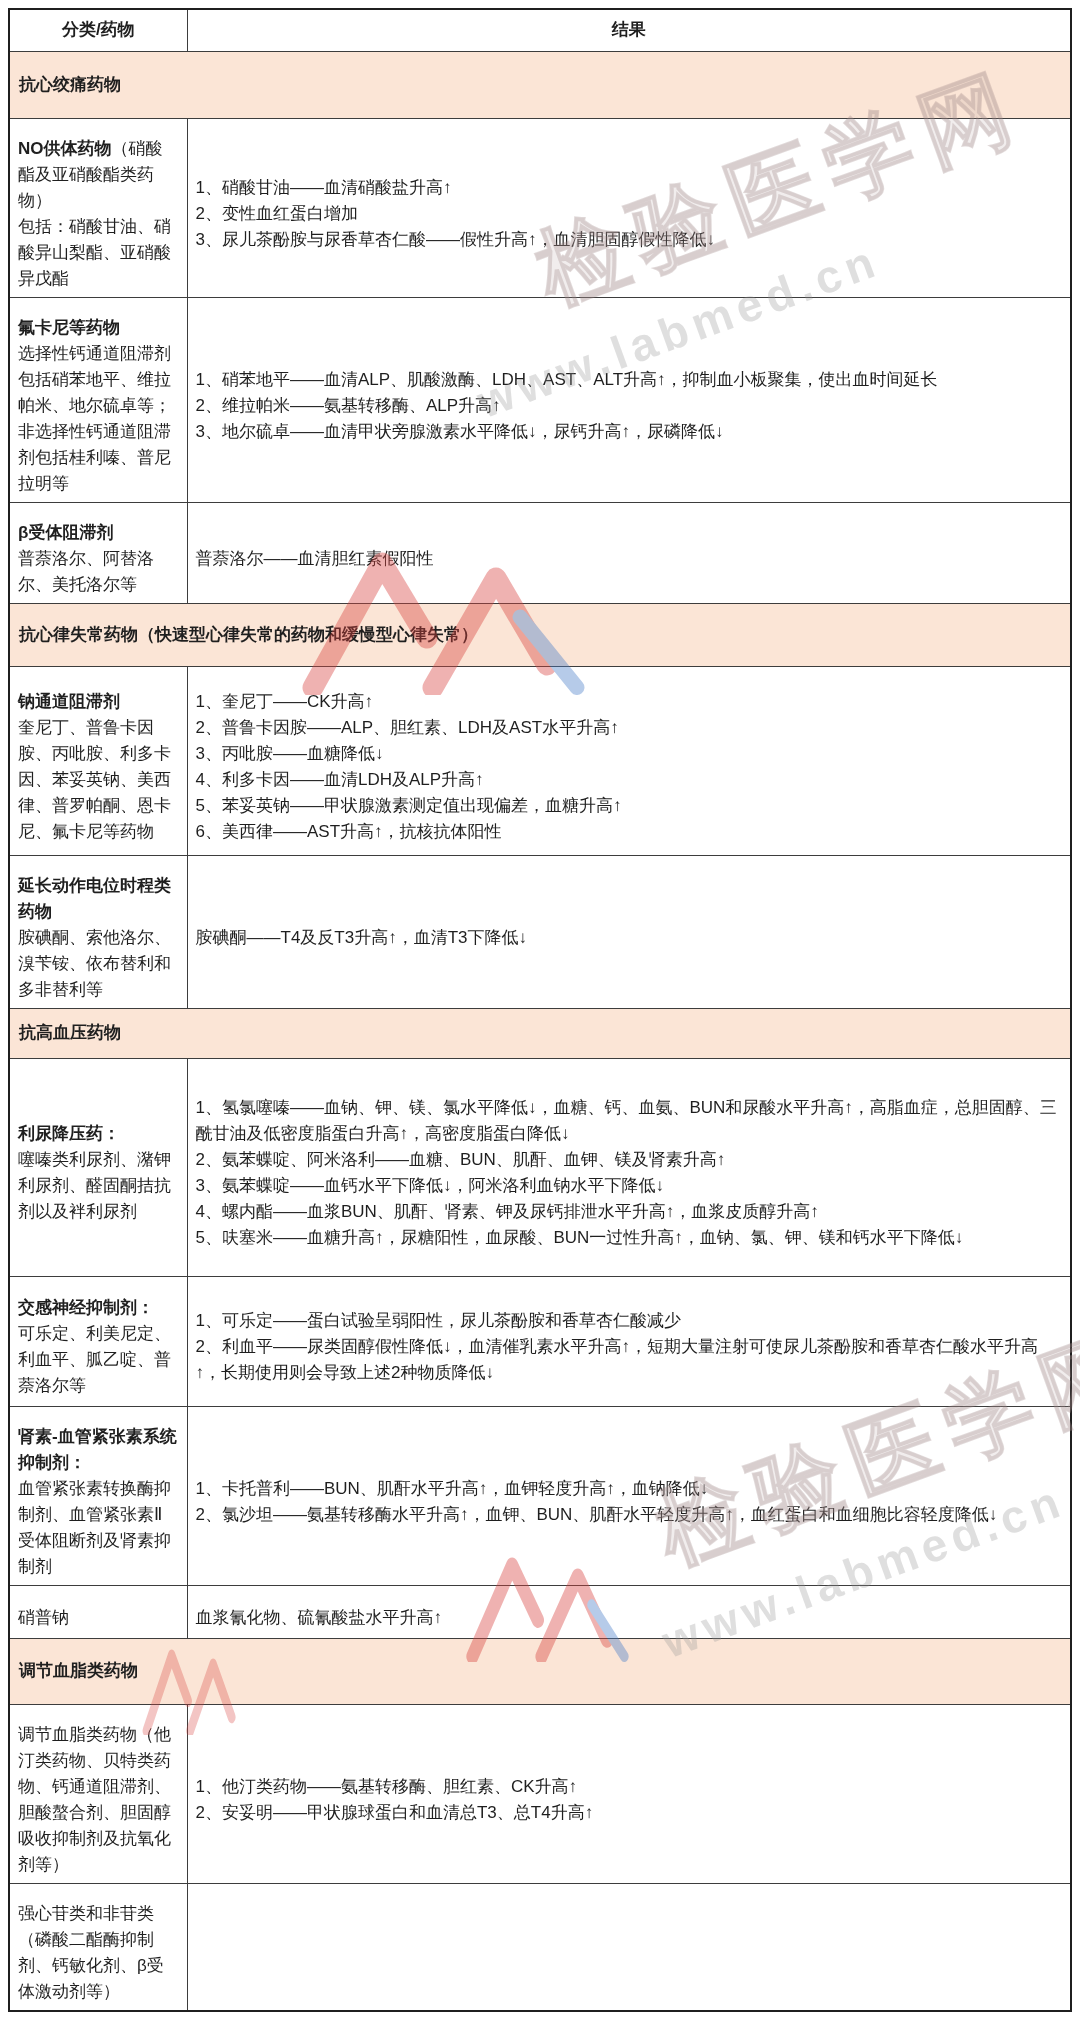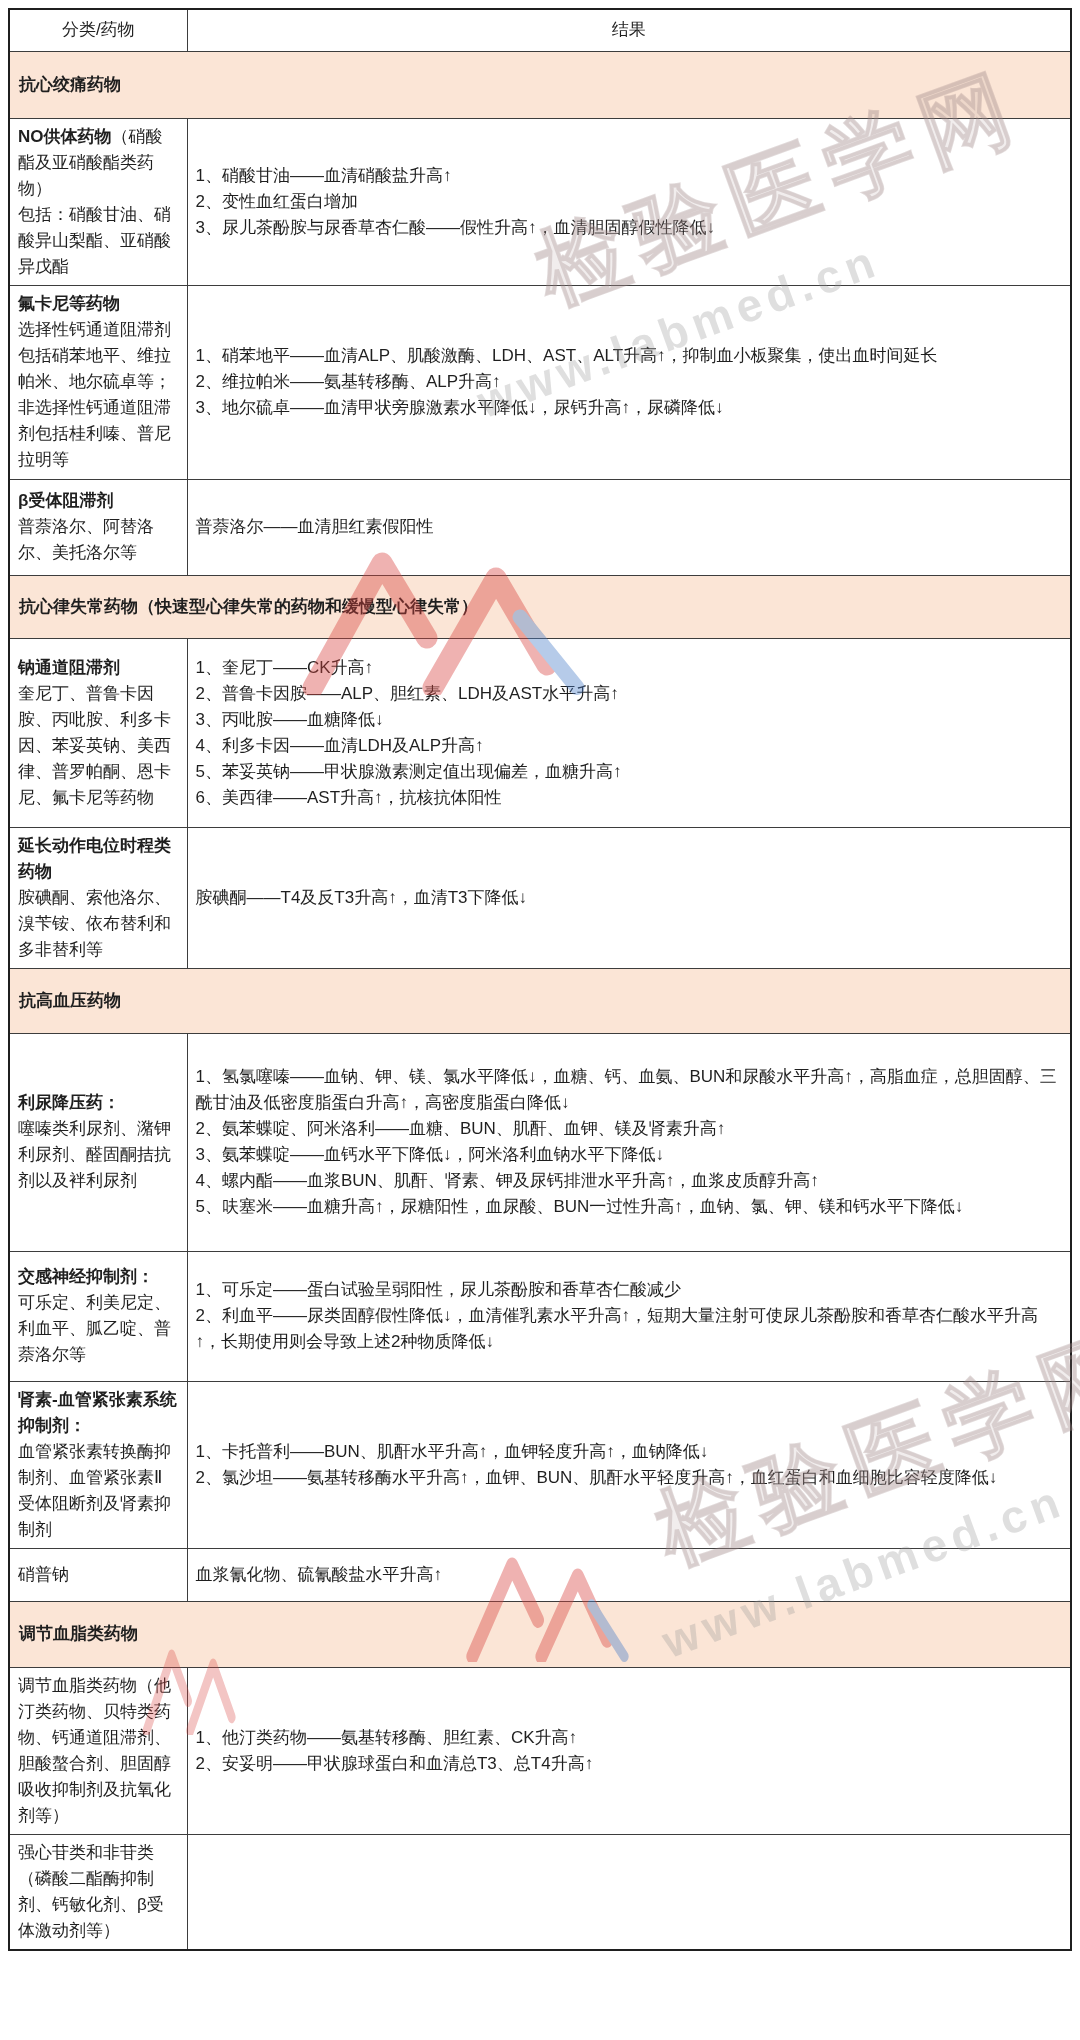--- a/index.html
+++ b/index.html
@@ -21,34 +21,34 @@
   td{
     border:1px solid #3d3d3d;
     vertical-align:middle;
     padding:5px 8px;
     font-size:17px;
     line-height:26px;
     word-break:break-all;
   }
   tr.head td{
     text-align:center;
-    font-weight:normal;
+    font-weight:bold;
     padding:4px;
   }
   tr.section td{
     background:#fbe5d6;
     font-weight:bold;
     padding-left:9px;
   }
-  .cat,.res{white-space:pre-line;}
+  .cat,.res{white-space:pre-line;margin-top:12px;}
   .cat b{font-weight:bold;}
   
   .h42{height:42px}.h52{height:67px}.h140{height:140px}.h194{height:194px}
   .h98{height:96px}.h63{height:63px}.h189{height:189px}.h131{height:131px}
-  .h122{height:122px}.h65{height:65px}.h218{height:218px}.h130{height:130px}
+  .h122{height:122px}.h65{height:50px}.h218{height:218px}.h130{height:130px}
   .h150{height:150px}.h75{height:53px}.h50{height:66px}.h138{height:138px}
   .h106{height:106px}
   
   .wm{position:absolute;pointer-events:none;z-index:5;}
   .wm-name{
     font-weight:bold;font-size:88px;letter-spacing:14px;white-space:nowrap;
     color:rgba(165,140,140,0.16);
     -webkit-text-stroke:1.5px rgba(160,135,135,0.30);
     transform:rotate(-20deg);transform-origin:0 0;
   }

